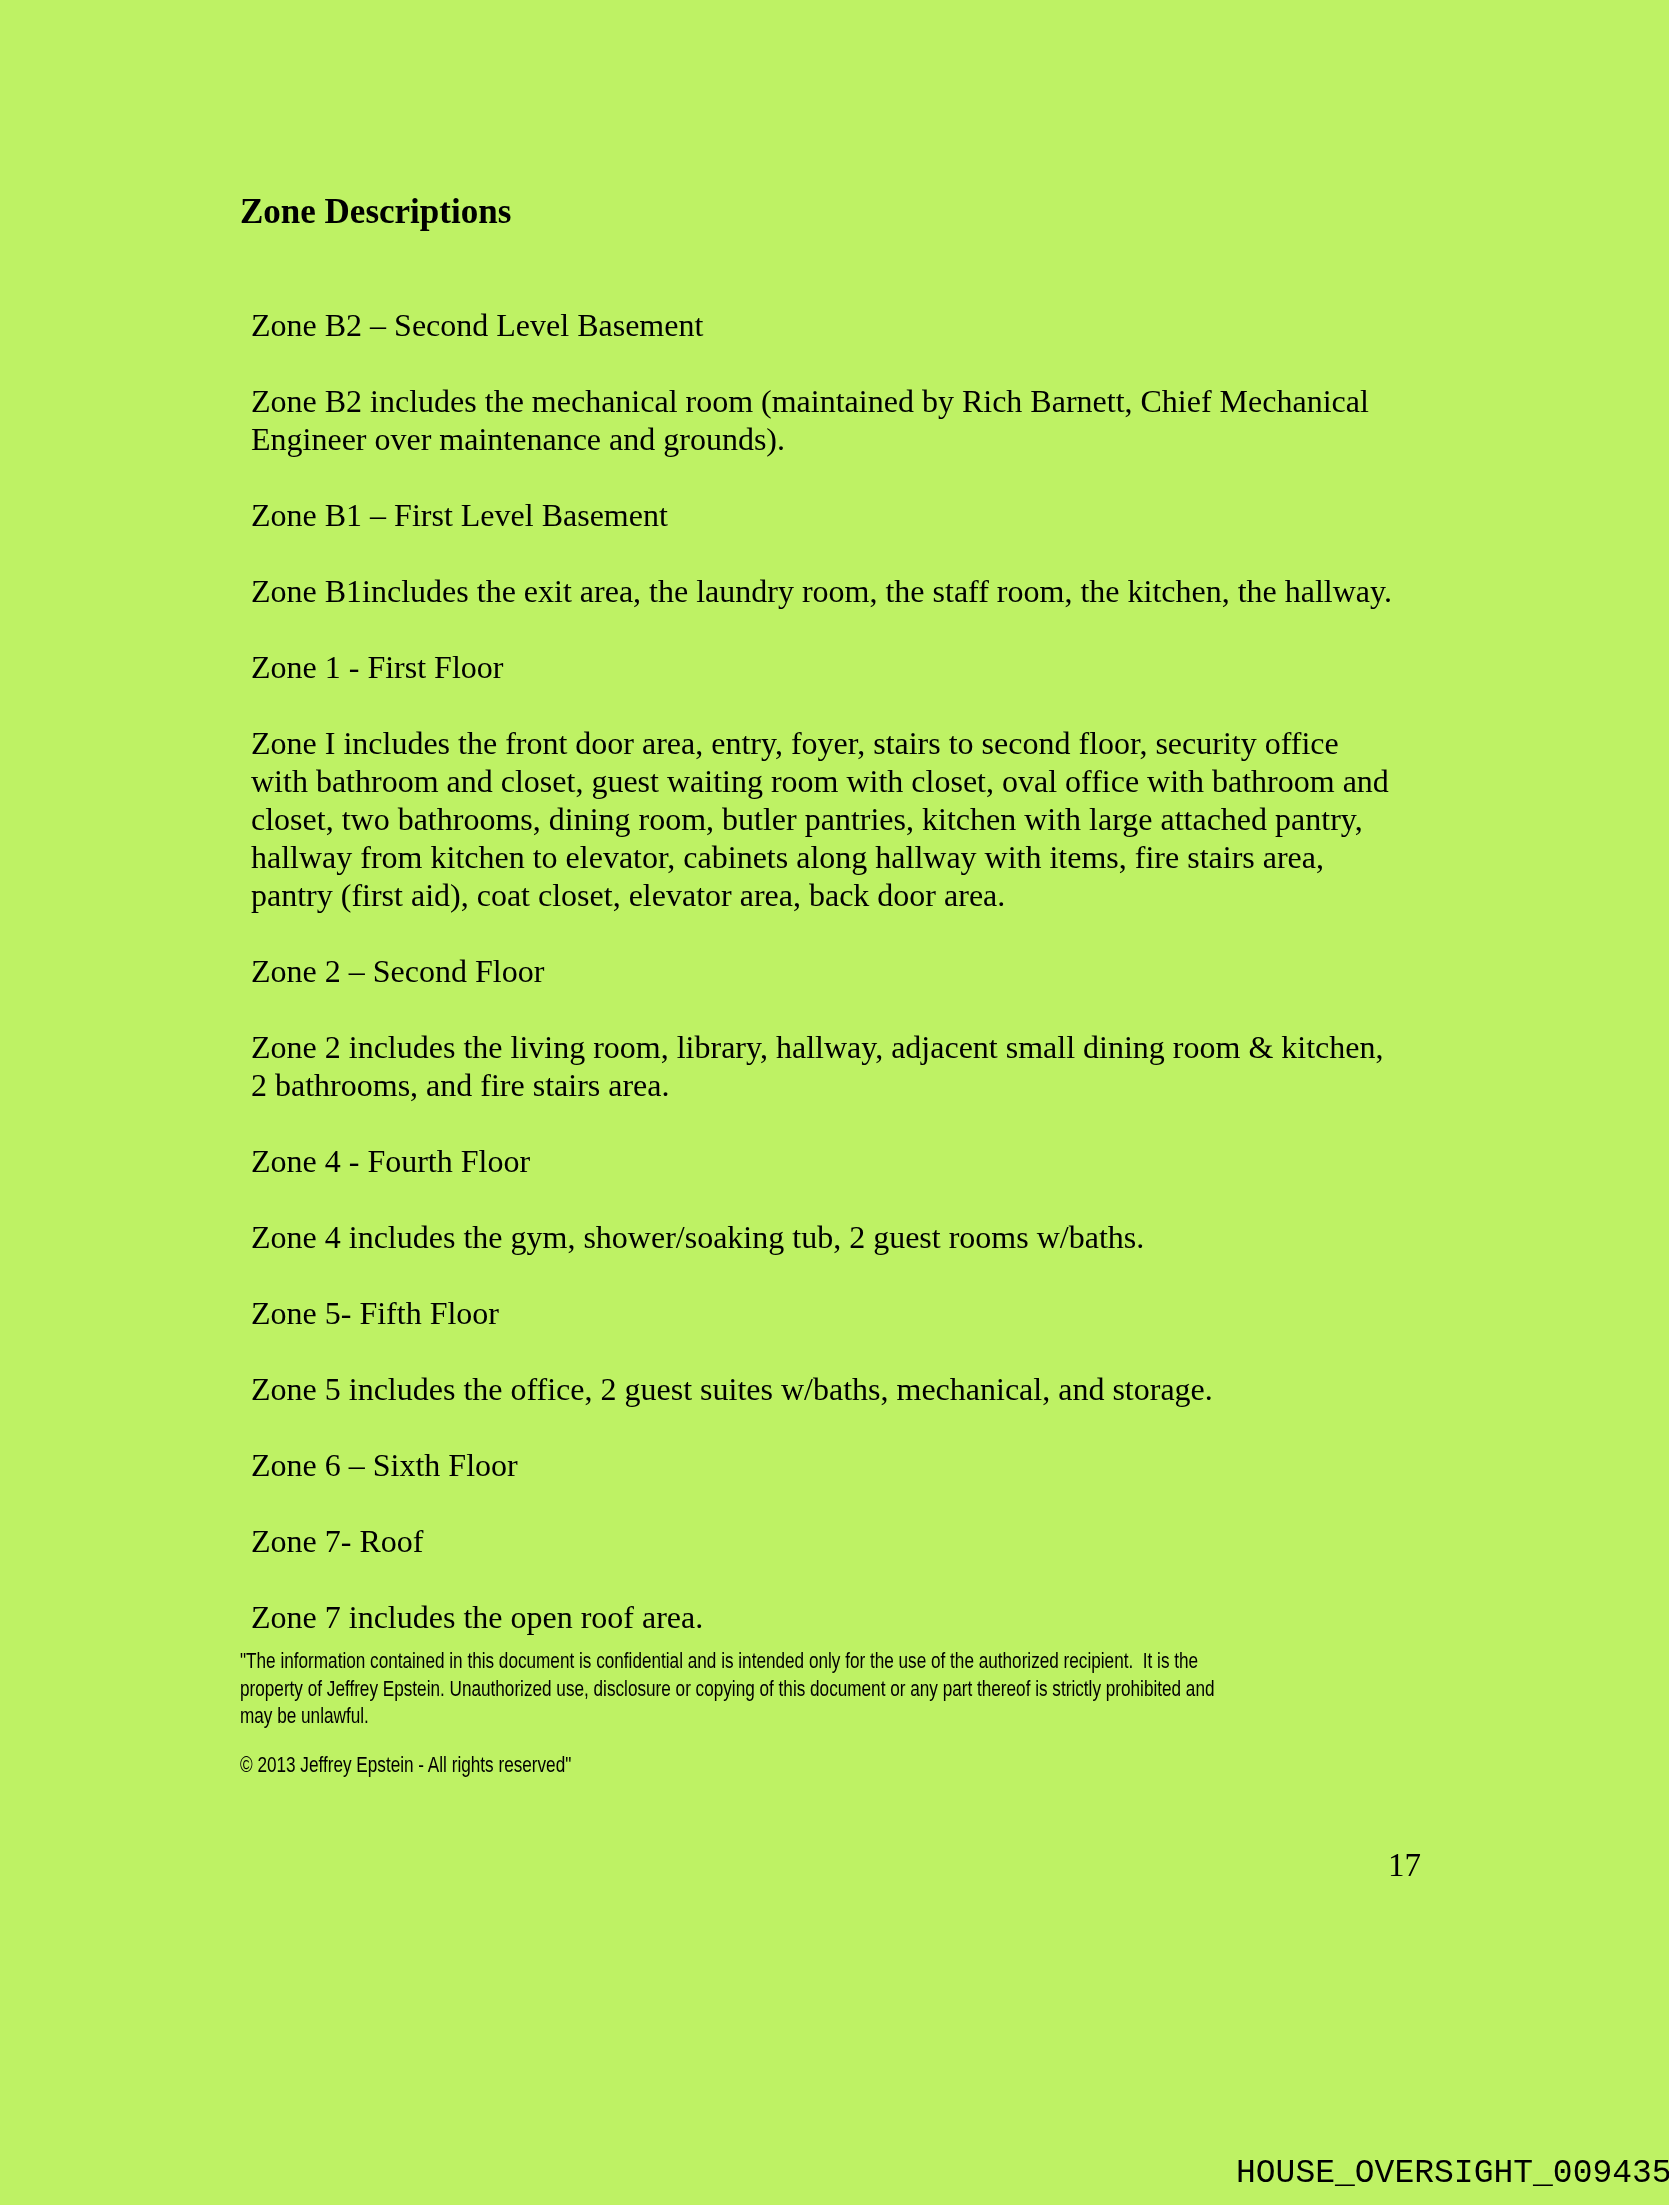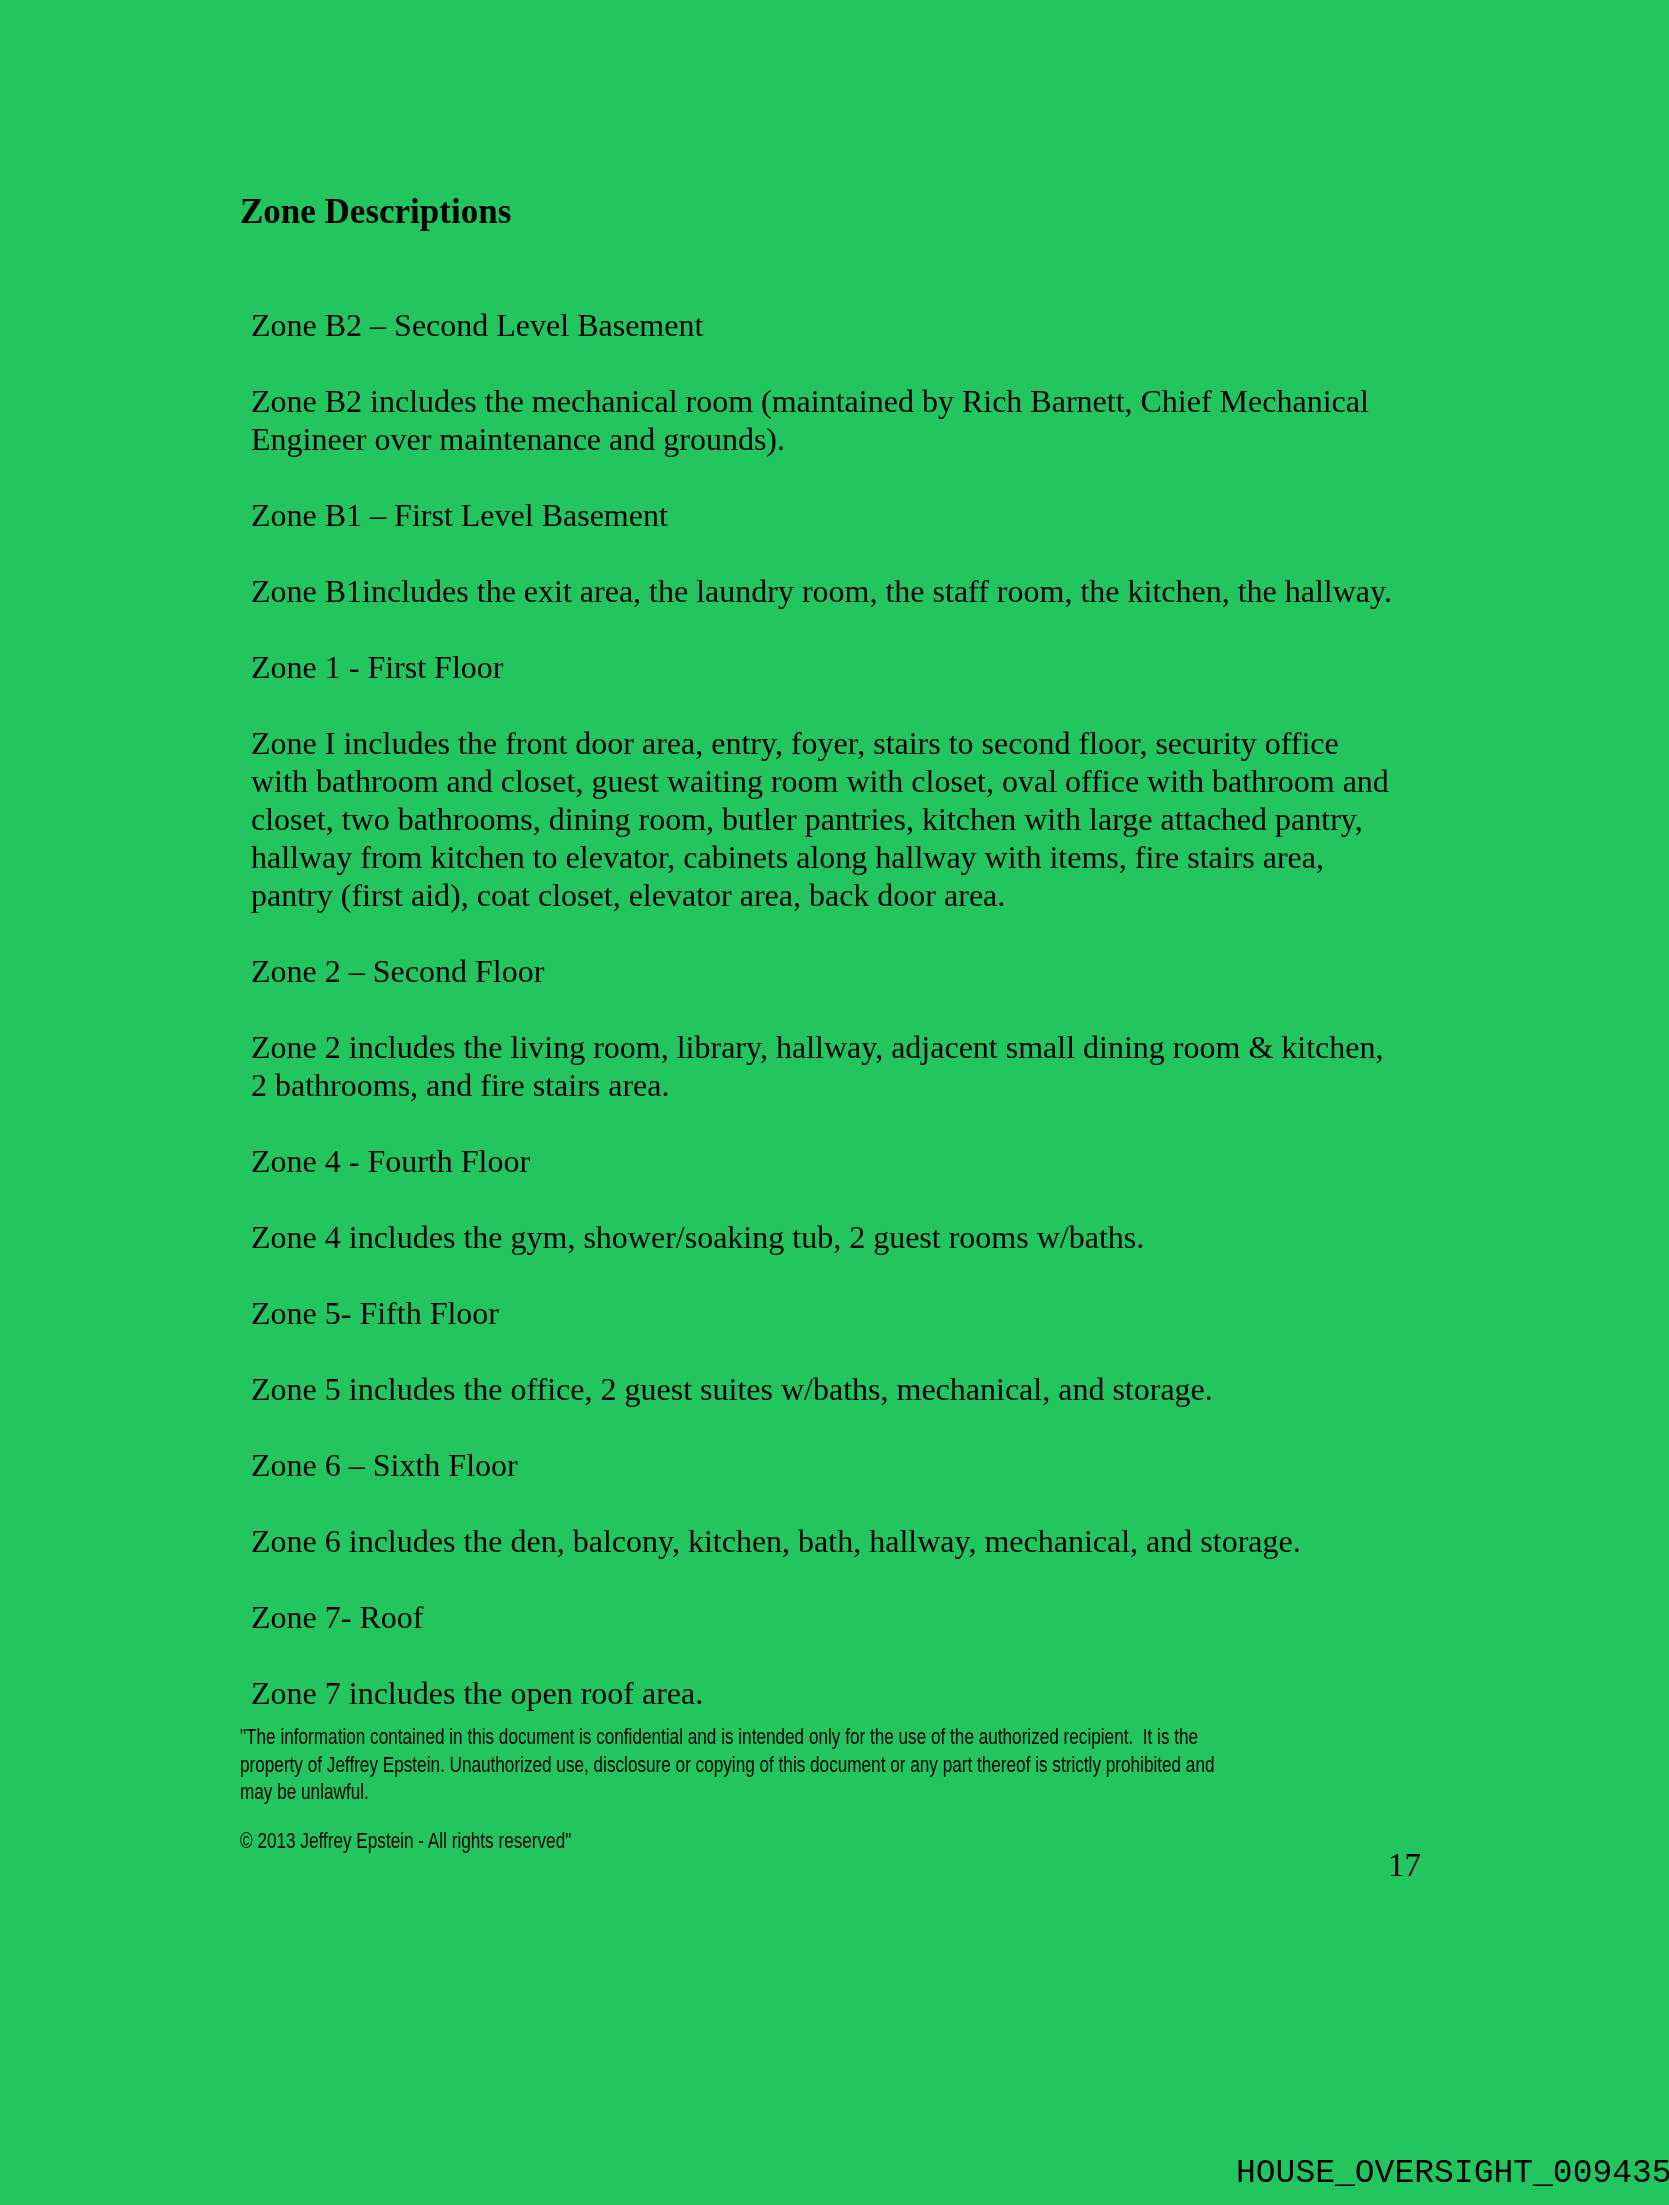--- a/index.html
+++ b/index.html
@@ -4,21 +4,21 @@
 <style>
   html, body {
     margin: 0;
     padding: 0;
     background: #ffffff;
   }
   .page {
     position: relative;
     width: 1669px;
     height: 2205px;
-    background: #22c55e;
+    background: #bef264;
     color: #000000;
     font-family: "Liberation Serif", serif;
     overflow: hidden;
   }
   .content {
     position: absolute;
     left: 240px;
     top: 193px;
     width: 1283px;
   }
@@ -111,21 +111,20 @@
       <p class="para">Zone 4 includes the gym, shower/soaking tub, 2 guest rooms w/baths.</p>
     </section>
 
     <section class="section">
       <p class="heading">Zone 5- Fifth Floor</p>
       <p class="para">Zone 5 includes the office, 2 guest suites w/baths, mechanical, and storage.</p>
     </section>
 
     <section class="section">
       <p class="heading">Zone 6 – Sixth Floor</p>
-      <p class="para">Zone 6 includes the den, balcony, kitchen, bath, hallway, mechanical, and storage.</p>
     </section>
 
     <section class="section">
       <p class="heading">Zone 7- Roof</p>
       <p class="para">Zone 7 includes the open roof area.</p>
     </section>
 
     <p class="footnote">"The information contained in this document is confidential and is intended only for the use of the authorized recipient.  It is the
 property of Jeffrey Epstein. Unauthorized use, disclosure or copying of this document or any part thereof is strictly prohibited and
 may be unlawful.</p>

